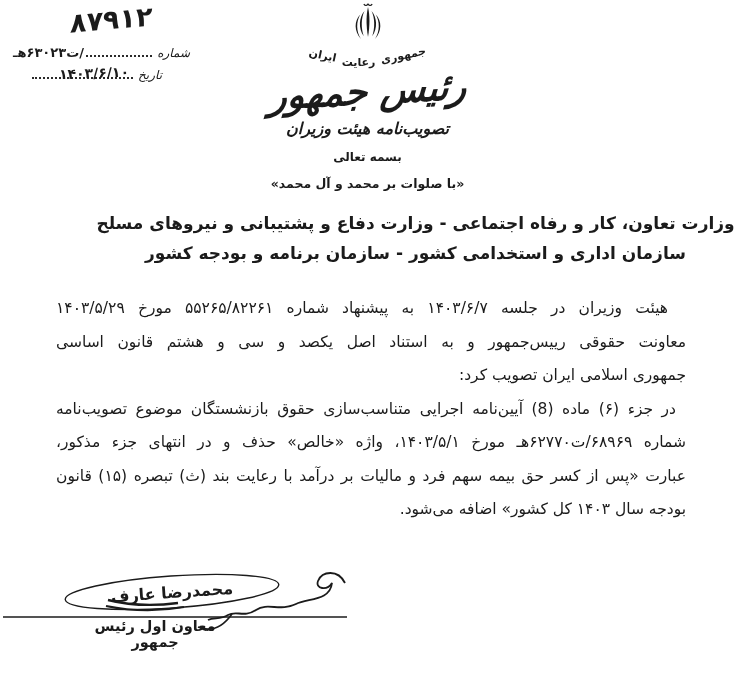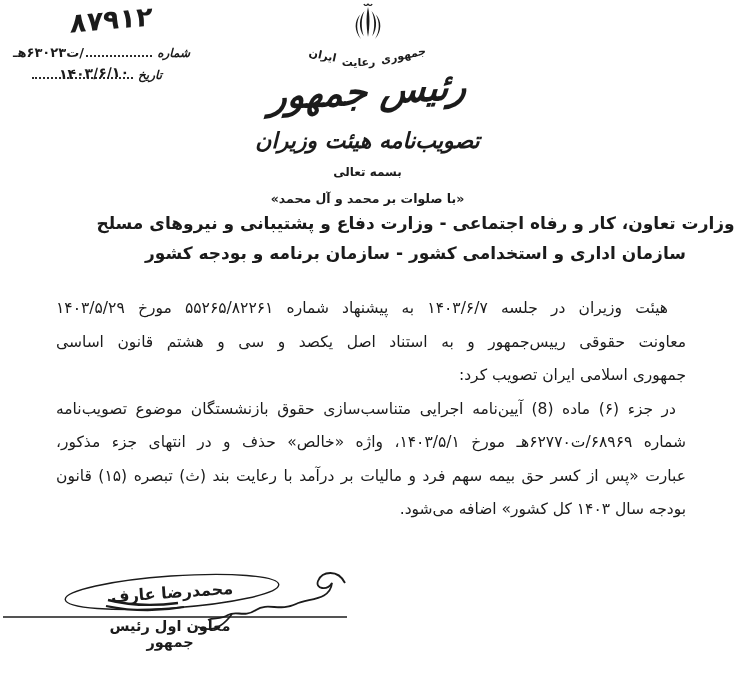--- a/index.html
+++ b/index.html
@@ -11,21 +11,21 @@
   .abs{position:absolute;}
 
   
   .hand-number{
     left:70px;top:4px;font-size:27px;font-weight:bold;letter-spacing:7px;
     transform:rotate(-5deg) skewX(-6deg);white-space:nowrap;
   }
   .field-row{
     display:flex;align-items:flex-end;direction:rtl;height:18px;
   }
-  .field-row .lbl{font-size:12px;font-weight:700;font-style:italic;white-space:nowrap;padding-left:3px;}
+  .field-row .lbl{font-size:12px;font-weight:400;font-style:italic;white-space:nowrap;padding-left:3px;}
   .field-row .dots{flex:1;border-bottom:2px dotted #2a2a2a;height:4px;margin:0 2px 3px 2px;position:relative;}
   .field-row .val{font-size:13px;font-weight:bold;white-space:nowrap;direction:rtl;margin-top:20px;}
   .number-row{left:13px;top:42px;width:177px;}
   .date-row{left:30px;top:64px;width:132px;}
   .hand-date{
     position:absolute;right:4px;bottom:-4px;font-size:14px;font-weight:bold;
     letter-spacing:1px;transform:rotate(-2deg);white-space:nowrap;background:transparent;
   }
 
   
@@ -38,21 +38,21 @@
     margin-top:1px;display:flex;direction:rtl;align-items:center;gap:6px;height:26px;
     font-size:11px;font-weight:600;
   }
   .republic-arc .w1{transform:rotate(-12deg) translateY(-3px);}
   .republic-arc .w2{transform:translateY(4px);}
   .republic-arc .w3{transform:rotate(12deg) translateY(-3px);}
   .office-title{
     margin-top:2px;font-size:37px;font-weight:bold;font-style:italic;
     transform:rotate(-3deg) skewX(-6deg);line-height:1.05;
   }
-  .doc-type{margin-top:16px;font-size:22px;font-weight:bold;font-style:italic;}
+  .doc-type{margin-top:7px;font-size:16px;font-weight:bold;font-style:italic;}
   .bismillah{margin-top:12px;font-size:12px;font-weight:700;}
   .salutation{margin-top:12px;font-size:12.5px;font-weight:600;}
 
   
   .recipients{
     position:absolute;top:208px;left:0;width:100%;text-align:center;
     font-weight:bold;font-size:17px;line-height:30px;direction:rtl;margin-left:48px;
   }
 
   
@@ -61,21 +61,21 @@
     font-size:15.5px;line-height:33.5px;margin-left:36px;
   }
   .body-text .jl{text-align:justify;text-align-last:justify;}
   .body-text .rl{text-align:right;}
   .ind18{padding-right:18px;}
   .ind10{padding-right:10px;}
 
   
   .sig-svg{left:0;top:556px;width:360px;height:102px;}
   .signer-title{
-    left:95px;top:618px;width:150px;text-align:center;
+    left:80px;top:618px;width:150px;text-align:center;
     font-size:14.5px;font-weight:bold;direction:rtl;
   }
 </style>
 </head>
 <body>
 
 <div class="abs hand-number">۸۷۹۱۲</div>
 
 <div class="abs field-row number-row">
   <span class="lbl">شماره</span>

